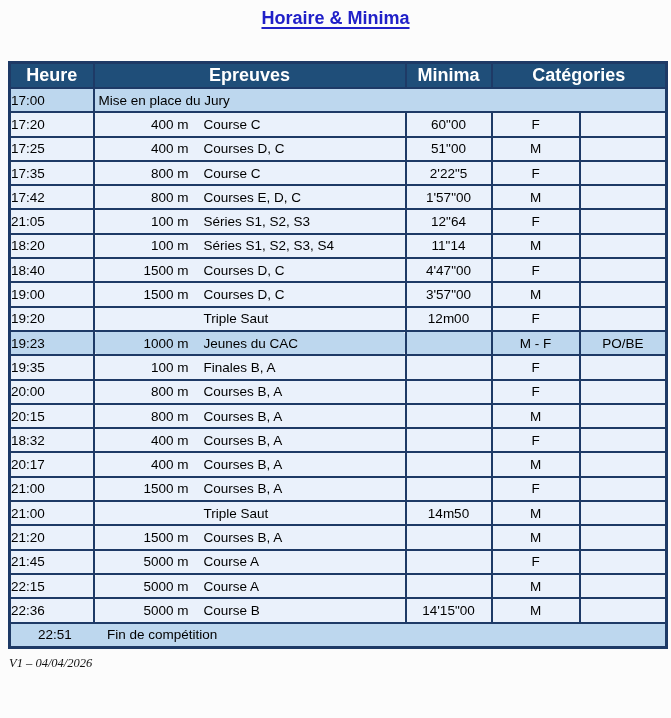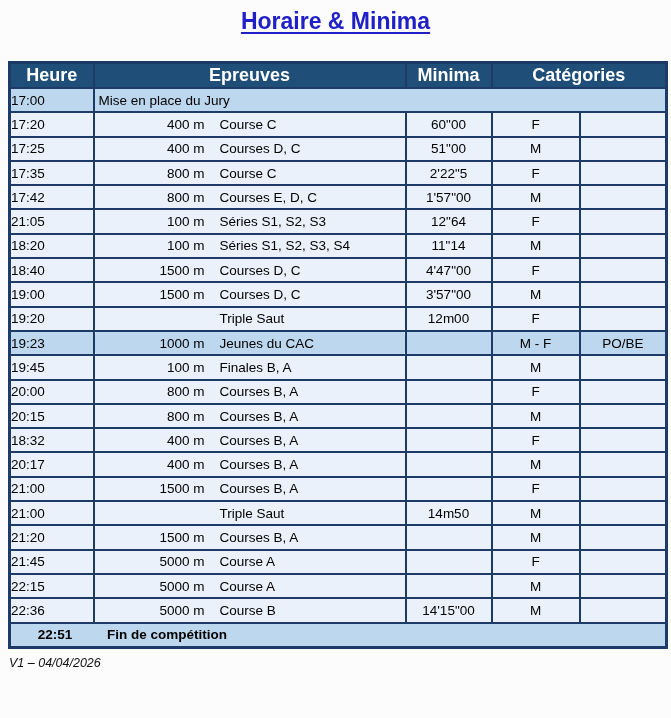--- a/index.html
+++ b/index.html
@@ -18,21 +18,21 @@
     overflow:hidden;
   }
   .title-wrap{
     text-align:center;
     margin:8px 0 0 0;
     height:32px;
   }
   .title-wrap span{
     color:var(--title-blue);
     font-weight:bold;
-    font-size:23px;
+    font-size:18px;
     text-decoration:underline;
     text-decoration-thickness:2px;
     text-underline-offset:3px;
   }
   table{
     border-collapse:collapse;
     table-layout:fixed;
     width:657px;
     margin:21px 0 0 8px;
     border:3px solid var(--border);
@@ -56,34 +56,35 @@
     background:var(--row-bg);
     font-size:13.5px;
     height:22.3px;
     padding:0 4px;
     vertical-align:middle;
     white-space:nowrap;
     overflow:hidden;
   }
   tr.hl td{background:var(--highlight-bg);}
   .c-time{text-align:left;padding:0;}
-  .c-epr{padding-left:24px;border-radius:6px;}
+  .c-epr{padding-left:8px;border-radius:6px;}
   .dist{display:inline-block;width:86px;text-align:right;}
   .evt{margin-left:15px;}
   .c-min,.c-cat,.c-ext{text-align:center;}
   .merged-e{}
   .merged{padding:0;}
-  .merged .inner{display:flex;align-items:flex-start;font-weight:bold;}
+  .merged .inner{display:flex;align-items:flex-start;}
   .mtime{flex:0 0 88px;text-align:center;}
   .mevent{margin-left:8px;}
   .footer{
     margin:7px 0 0 9px;
     font-style:italic;
     font-size:12.5px;
     color:#111;
+    font-family:Liberation Serif, serif;
   }
 </style>
 </head>
 <body>
 
 <div class="title-wrap">
   <span>Horaire &amp; Minima</span>
 </div>
 
 <table>
@@ -171,24 +172,24 @@
         <td class="c-ext"></td>
       </tr>
       <tr class="hl">
         <td class="c-time">19:23</td>
         <td class="c-epr"><span class="dist">1000 m</span><span class="evt">Jeunes du CAC</span></td>
         <td class="c-min"></td>
         <td class="c-cat">M - F</td>
         <td class="c-ext">PO/BE</td>
       </tr>
       <tr>
-        <td class="c-time">19:45</td>
+        <td class="c-time">19:35</td>
         <td class="c-epr"><span class="dist">100 m</span><span class="evt">Finales B, A</span></td>
         <td class="c-min"></td>
-        <td class="c-cat">M</td>
+        <td class="c-cat">F</td>
         <td class="c-ext"></td>
       </tr>
       <tr>
         <td class="c-time">20:00</td>
         <td class="c-epr"><span class="dist">800 m</span><span class="evt">Courses B, A</span></td>
         <td class="c-min"></td>
         <td class="c-cat">F</td>
         <td class="c-ext"></td>
       </tr>
       <tr>

